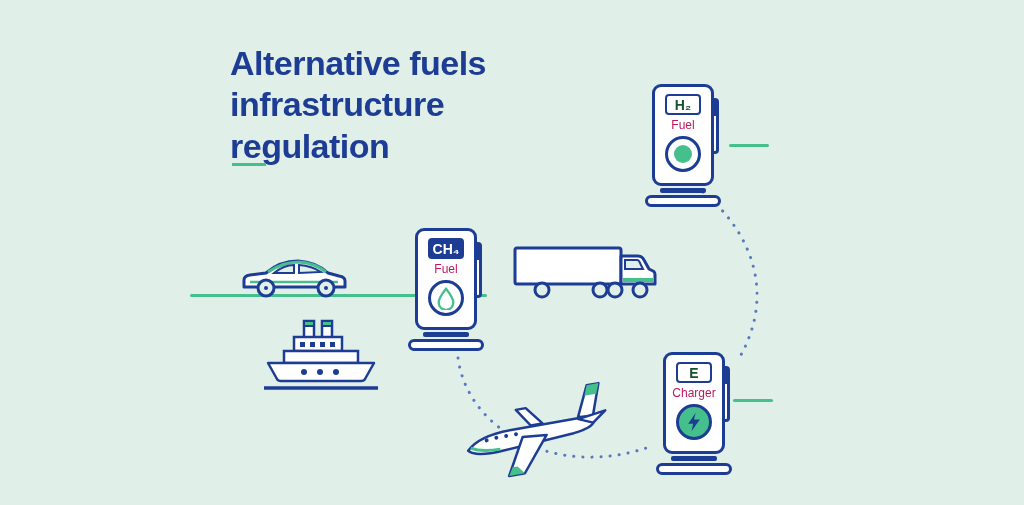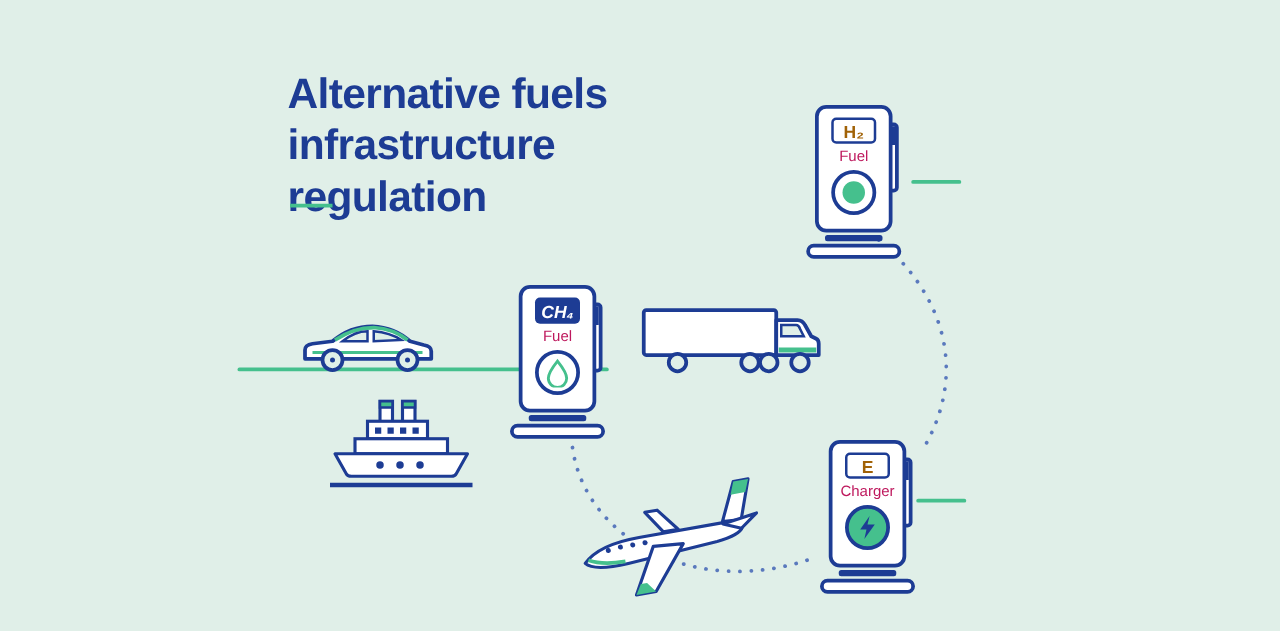--- a/index.html
+++ b/index.html
@@ -2,41 +2,41 @@
 <html><head>
 <meta charset="utf-8">
 <style>
   html,body{margin:0;padding:0;}
   .canvas{
     position:relative;width:1024px;height:505px;
     background:#e0efe8;overflow:hidden;
     font-family:"Liberation Sans",sans-serif;
   }
   .title{
-    position:absolute;left:230px;top:32px;width:330px;
+    position:absolute;left:230px;top:20px;width:330px;
     font-size:34px;font-weight:bold;color:#1d3c94;line-height:1.22;
     letter-spacing:-0.5px;
   }
   .title-underline{position:absolute;left:232px;top:163px;width:34px;height:3px;background:#45c08d;}
   .green-line{position:absolute;height:3px;background:#45c08d;border-radius:2px;}
   .line-main{left:190px;top:294px;width:297px;}
   .line-right-top{left:729px;top:144px;width:40px;}
   .line-right-bottom{left:733px;top:399px;width:40px;}
 
   .illus{position:absolute;}
   .dashes{position:absolute;left:0;top:0;pointer-events:none;}
 
   
   .station{position:absolute;width:76px;display:flex;flex-direction:column;align-items:center;}
   .station .pump{position:absolute;left:58px;top:14px;width:16px;height:56px;background:#fff;border:3px solid #1d3c94;border-radius:4px;z-index:0;box-sizing:border-box;}
   .station .pump-top{height:15px;background:#1d3c94;}
   .station .body{position:relative;z-index:1;width:62px;height:102px;background:#fff;border:3px solid #1d3c94;border-radius:9px;box-sizing:border-box;display:flex;flex-direction:column;align-items:center;}
   .station .label-box{margin-top:7px;min-width:36px;height:21px;padding:0 4px;display:flex;align-items:center;justify-content:center;border-radius:4px;font-weight:bold;font-size:14px;box-sizing:border-box;}
-  .label-box.filled{background:#1d3c94;color:#ffffff;font-style:italic;}
-  .label-box.outline{border:2px solid #1d3c94;color:#a16207;background:#fff;}
+  .label-box.filled{background:#1d3c94;color:#ffffff;}
+  .label-box.outline{border:2px solid #1d3c94;color:#14532d;background:#fff;}
   .station .type{margin-top:3px;font-size:12px;color:#be185d;}
   .station .circle{margin-top:4px;width:36px;height:36px;border:3px solid #1d3c94;border-radius:50%;background:#fff;display:flex;align-items:center;justify-content:center;box-sizing:border-box;}
   .circle.e-fill{background:#45c08d;}
   .inner-dot{width:18px;height:18px;border-radius:50%;background:#45c08d;}
   .station .foot{width:46px;height:5px;background:#1d3c94;border-radius:2px;margin-top:2px;z-index:1;}
   .station .base{width:76px;height:12px;background:#fff;border:3px solid #1d3c94;border-radius:7px;margin-top:2px;box-sizing:border-box;z-index:1;}
 </style>
 </head>
 <body>
 

